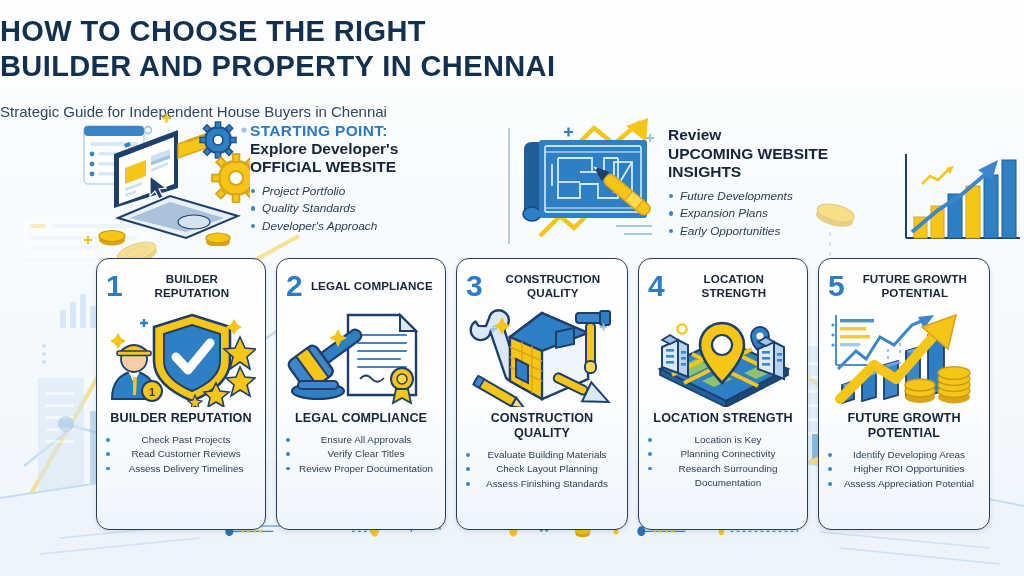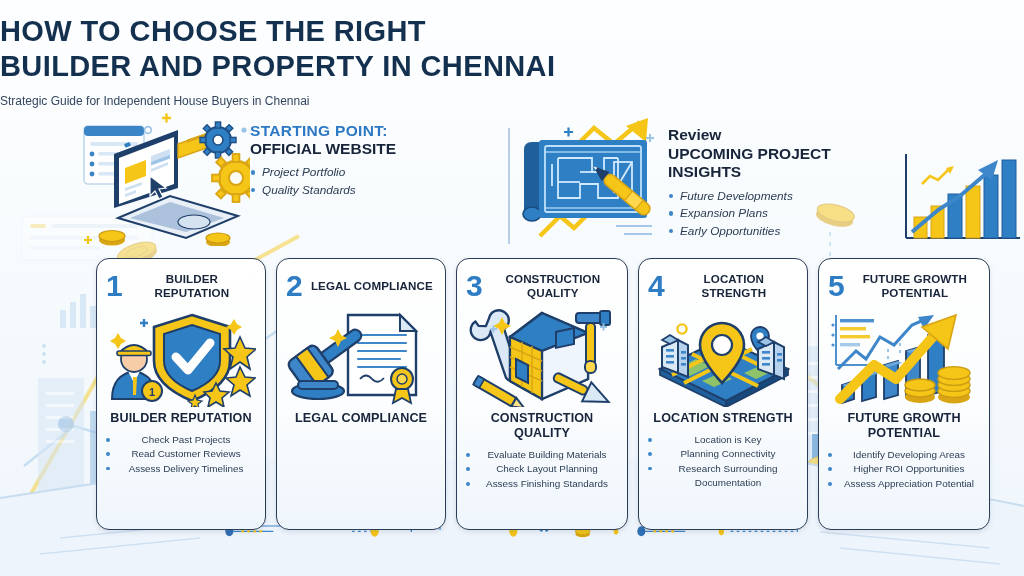--- a/index.html
+++ b/index.html
@@ -19,21 +19,21 @@
   .bg-city.left { left:4px; }
   .bg-city.right { right:0px; }
 
   
   .header { position:absolute; top:14px; left:0; width:100%; text-align:left; z-index:5; }
   .title {
     font-size:29px; font-weight:bold; letter-spacing:.4px;
     color:#14304f; line-height:1.22;
   }
   .subtitle {
-    margin-top:9px; font-size:12px; color:#33465e; font-weight:400;
+    margin-top:18px; font-size:15px; color:#33465e; font-weight:400;
   }
 
   
   .topzone {
     position:absolute; top:112px; left:0; width:100%; height:140px; z-index:5;
     display:flex; align-items:flex-start;
   }
   .topblock { display:flex; align-items:flex-start; }
   .topblock.left { width:500px; padding-left:78px; }
   .topblock.right { width:524px; padding-left:18px; }
@@ -379,24 +379,26 @@
         </g>
 
         <path d="M84 6 h9 M88.5 1.5 v9" stroke="#f5c518" stroke-width="2.4"></path>
         <path d="M6 128 h8 M10 124 v8" stroke="#f5c518" stroke-width="2.2"></path>
         <circle cx="70" cy="18" r="3.4" fill="none" stroke="#9cc4e6" stroke-width="1.6"></circle>
         <circle cx="166" cy="18" r="2.6" fill="#9cc4e6"></circle>
       </svg>
     </div>
     <div class="txtcol">
       <div class="eyebrow">STARTING POINT:</div>
+      <div class="kicker">Explore Developer's</div>
       <div class="kicker">OFFICIAL WEBSITE</div>
       <ul class="bullets">
         <li>Project Portfolio</li>
         <li>Quality Standards</li>
+        <li>Developer's Approach</li>
       </ul>
     </div>
   </div>
 
   <div class="divider"></div>
 
   <div class="topblock right">
     <div class="illus" style="margin-top:4px;">
       <svg width="150" height="128" viewBox="0 0 150 128">
 
@@ -438,21 +440,21 @@
           <line x1="98" y1="110" x2="134" y2="110"></line>
           <line x1="106" y1="118" x2="134" y2="118"></line>
         </g>
 
         <path d="M46 16 h9 M50.5 11.5 v9" stroke="#2f7fc4" stroke-width="2.2"></path>
         <path d="M128 22 h8 M132 18 v8" stroke="#9cc4e6" stroke-width="2"></path>
       </svg>
     </div>
     <div class="txtcol" style="padding-top:14px;">
       <div class="kicker">Review</div>
-      <div class="head-sub">UPCOMING PROJECT INSIGHTS</div>
+      <div class="head-sub">UPCOMING WEBSITE INSIGHTS</div>
       <ul class="bullets">
         <li>Future Developments</li>
         <li>Expansion Plans</li>
         <li>Early Opportunities</li>
       </ul>
     </div>
 
     <div class="illus" style="margin:38px 0 0 -4px;">
       <svg width="128" height="96" viewBox="0 0 128 96">
         <line x1="10" y1="4" x2="10" y2="88" stroke="#1f3f6b" stroke-width="2"></line>
@@ -543,20 +545,25 @@
           <rect x="22" y="26" width="14" height="36" fill="#f5c518" stroke="#1f3f6b" stroke-width="2"></rect>
         </g>
 
         <ellipse cx="32" cy="84" rx="26" ry="8" fill="#2f7fc4" stroke="#1f3f6b" stroke-width="2.2"></ellipse>
         <rect x="12" y="74" width="40" height="8" rx="4" fill="#3d86c9" stroke="#1f3f6b" stroke-width="2"></rect>
 
         <path d="M52 22 l3 6 l6 3 l-6 3 l-3 6 l-3 -6 l-6 -3 l6 -3 Z" fill="#f5c518"></path>
       </svg>
     </div>
     <div class="card-title">LEGAL COMPLIANCE</div>
+    <ul class="card-bullets">
+      <li>Ensure All Approvals</li>
+      <li>Verify Clear Titles</li>
+      <li>Review Proper Documentation</li>
+    </ul>
   </div>
 
   <div class="card">
     <div class="card-head">
       <span class="card-num">3</span>
       <span class="card-head-title">CONSTRUCTION QUALITY</span>
     </div>
     <div class="card-art">
       <svg width="152" height="100" viewBox="0 0 152 100">
 

